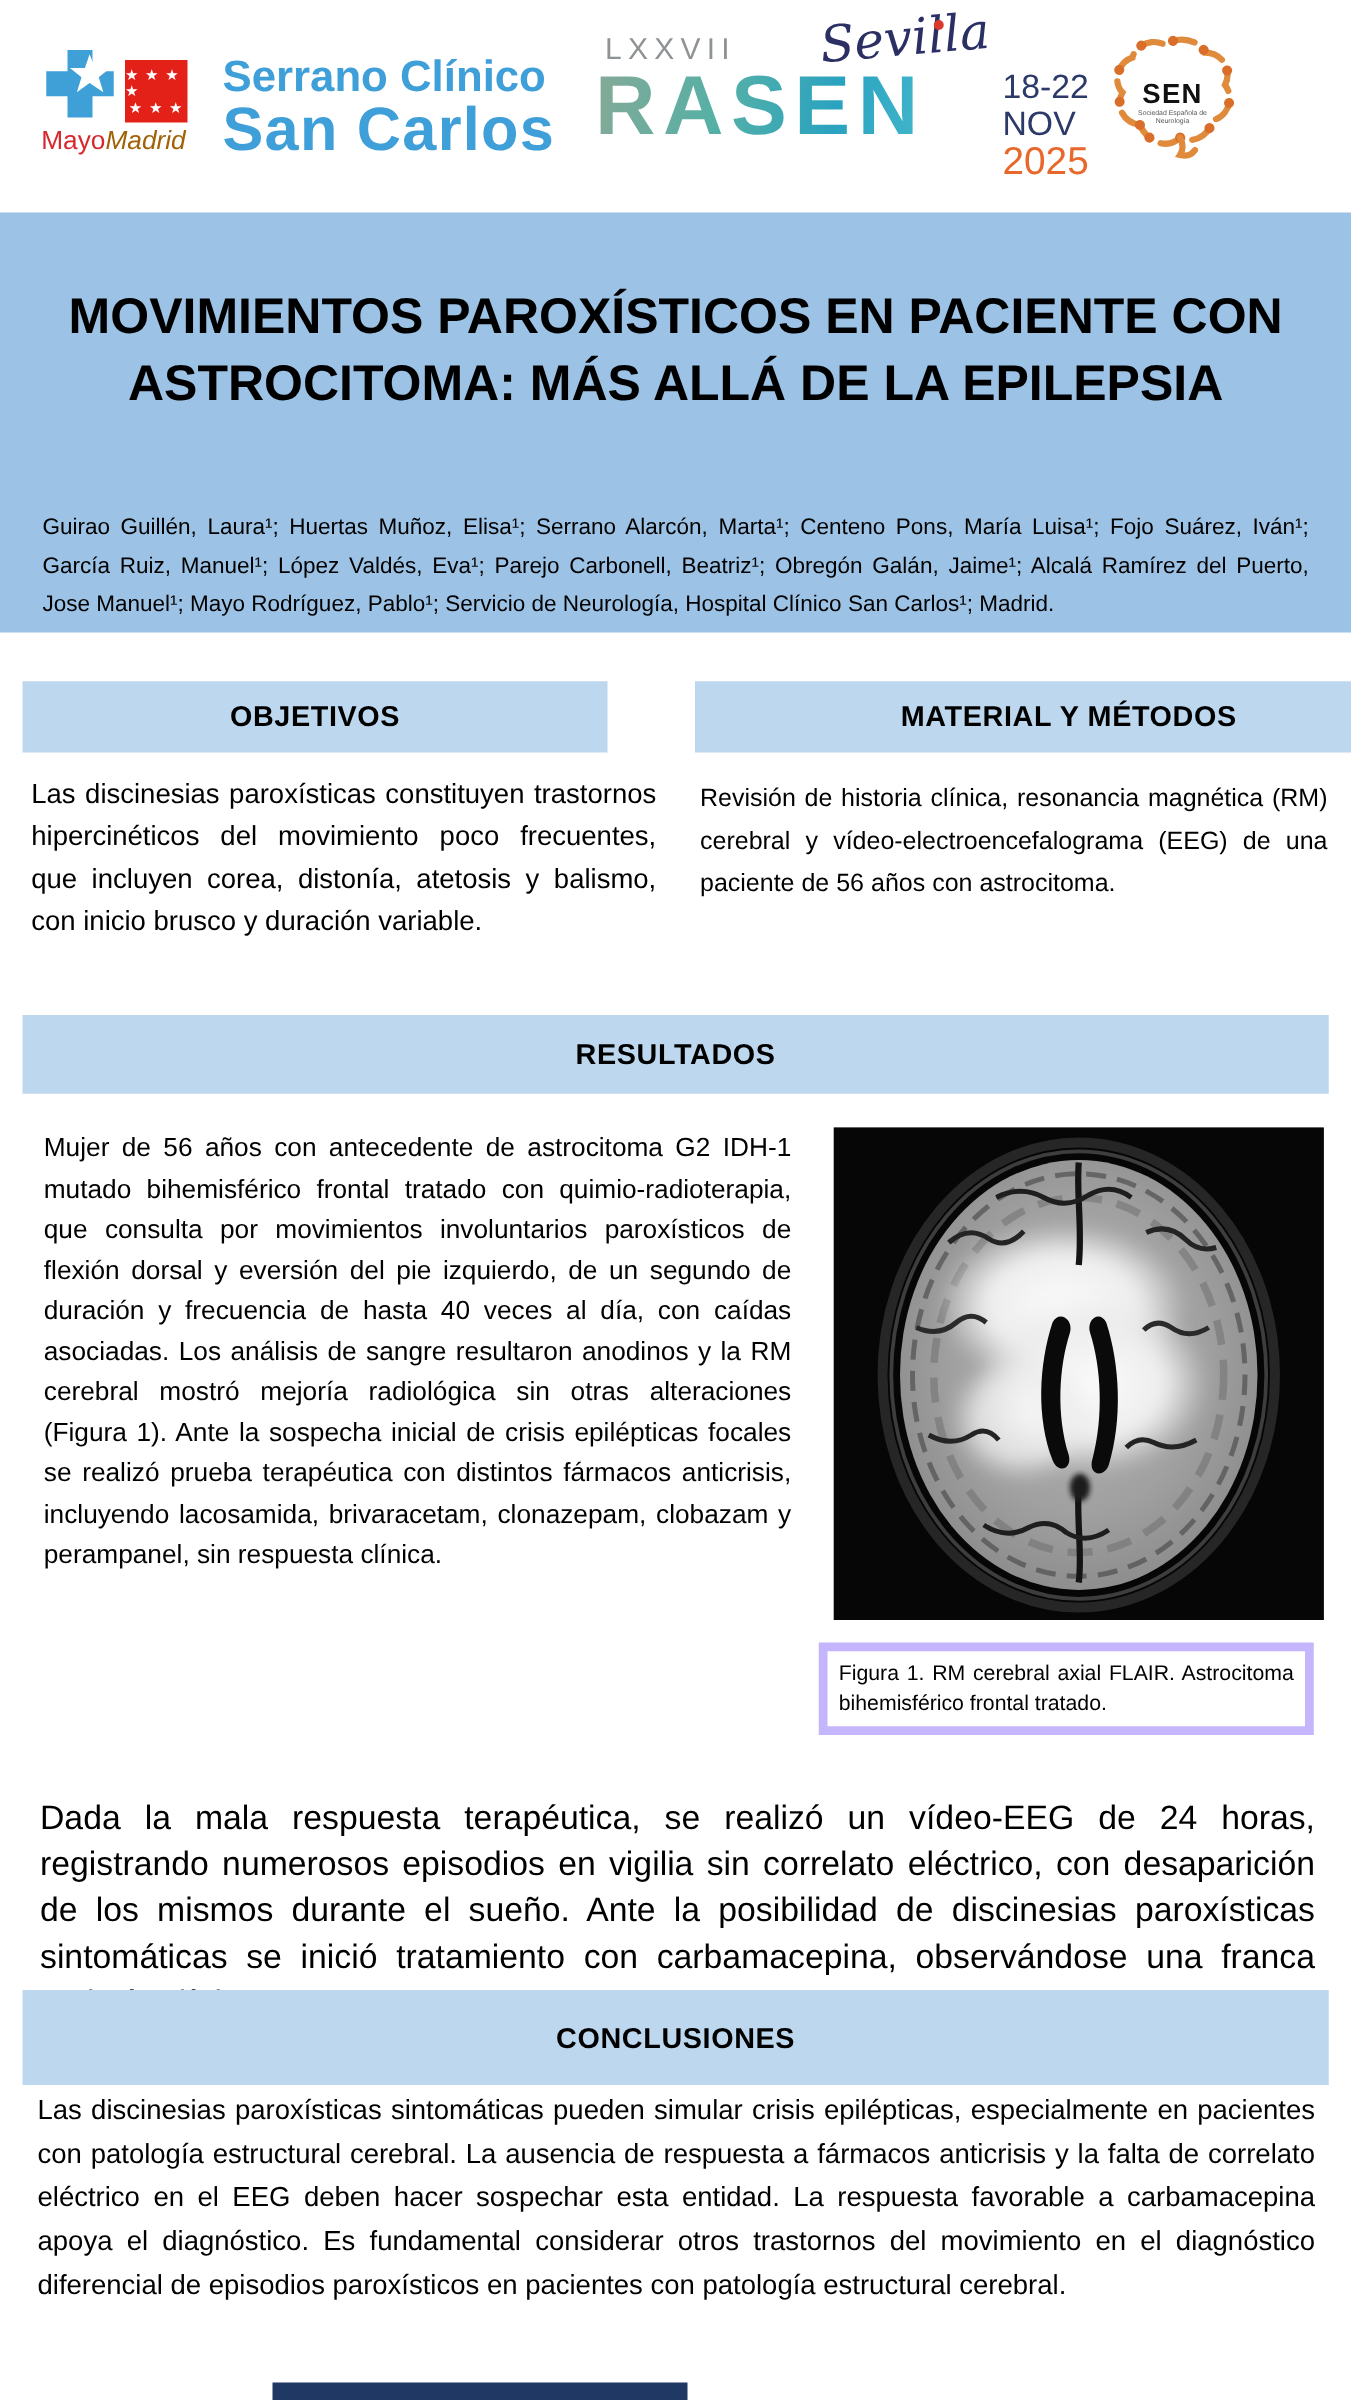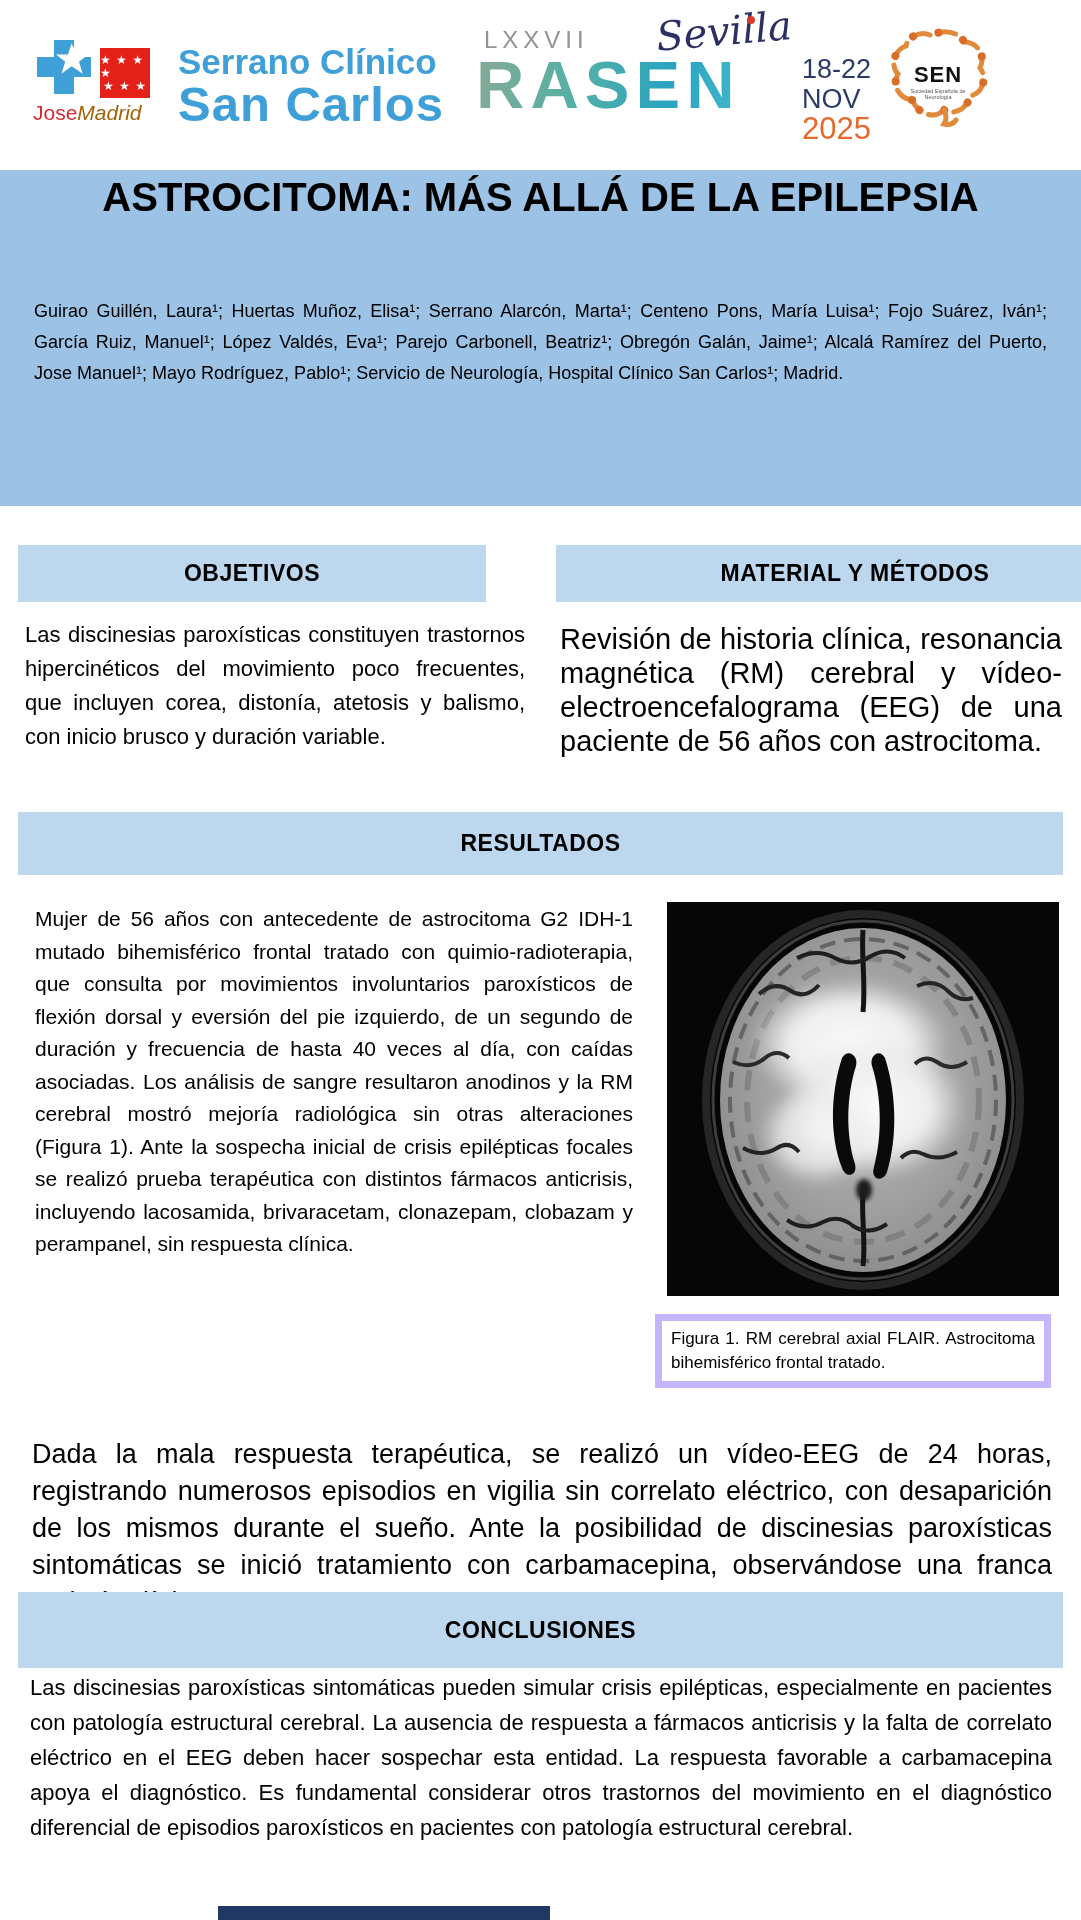--- a/index.html
+++ b/index.html
@@ -53,21 +53,21 @@
   
   .sec-head{background:#BDD7EE;display:flex;align-items:center;justify-content:center;
             font-weight:bold;font-size:23px;letter-spacing:0.5px;}
   #obj-head{left:18px;top:545px;width:468px;height:57px;}
   #mm-head{left:556px;top:545px;width:598px;height:57px;}
   #res-head{left:18px;top:812px;width:1045px;height:63px;}
   #conc-head{left:18px;top:1592px;width:1045px;height:76px;}
 
   .body-text{text-align:justify;}
   #obj-body{left:25px;top:618px;width:500px;font-size:22px;line-height:34px;}
-  #mm-body{left:560px;top:622px;width:502px;font-size:29px;line-height:34px;}
+  #mm-body{left:560px;top:622px;width:502px;font-size:20px;line-height:34px;}
   #res-left{left:35px;top:903px;width:598px;font-size:21px;line-height:32.5px;}
   #res-full{left:32px;top:1436px;width:1020px;font-size:27px;line-height:37px;}
   #conc-body{left:30px;top:1670px;width:1022px;font-size:22px;line-height:35px;}
 
   
   #mri-figure{left:667px;top:902px;width:392px;height:394px;background:#060606;}
   #fig-caption{left:655px;top:1314px;width:396px;box-sizing:border-box;border:7px solid #c4b5fd;
                padding:6px 9px;font-size:17px;line-height:24px;text-align:justify;}
 
   .bottom-bar{left:218px;top:1906px;width:332px;height:14px;background:#1F3864;}
@@ -82,21 +82,21 @@
       <svg width="62" height="62" viewBox="0 0 62 62">
         <path d="M21 4 h20 v17 h17 v20 h-17 v17 h-20 v-17 h-17 v-20 h17 z" fill="#3FA0D8"></path>
         <polygon points="40,6 45,18 58,18 48,26 52,39 40,31 29,39 33,26 23,18 36,18" fill="#ffffff" transform="scale(0.92) translate(2,2)"></polygon>
       </svg>
       <div class="sm-flag">
         <span>★ ★ ★ ★</span>
         <span>★ ★ ★</span>
       </div>
     </div>
     <div class="sm-caption">
-      <span class="salud">Jose</span><span class="madrid">Madrid</span>
+      <span class="salud">Mayo</span><span class="madrid">Madrid</span>
     </div>
   </div>
 
   <div class="abs hosp-text">
     <div class="hosp-line1">Serrano Clínico</div>
     <div class="hosp-line2">San Carlos</div>
   </div>
 
   <div class="abs congress">
     <div class="cg-roman">LXXVII</div>
@@ -114,20 +114,21 @@
     <svg width="112" height="104" viewBox="0 0 112 104">
       <path d="M30 72 C16 70 10 56 16 46 C8 38 12 22 24 18 C26 8 40 2 50 8 C60 0 78 4 82 14 C96 14 104 28 98 40 C106 50 100 66 88 68 C86 80 72 88 62 82 C52 92 36 86 30 72 Z" fill="none" stroke="#E08A3C" stroke-width="5" stroke-linecap="round" stroke-dasharray="18 9"></path>
       <path d="M30 72 C16 70 10 56 16 46 C8 38 12 22 24 18 C26 8 40 2 50 8 C60 0 78 4 82 14 C96 14 104 28 98 40 C106 50 100 66 88 68 C86 80 72 88 62 82 C52 92 36 86 30 72 Z" fill="none" stroke="#D96E2B" stroke-width="8" stroke-linecap="round" stroke-dasharray="0.1 27"></path>
       <path d="M62 82 q4 8 0 14 q8 2 12 -4" fill="none" stroke="#E08A3C" stroke-width="5" stroke-linecap="round"></path>
     </svg>
     <div class="sen-acronym">SEN</div>
     <div class="sen-sub">Sociedad Española de Neurología</div>
   </div>
 
   <div class="abs title-band">
+    <div class="title-line first">MOVIMIENTOS PAROXÍSTICOS EN PACIENTE CON</div>
     <div class="title-line">ASTROCITOMA: MÁS ALLÁ DE LA EPILEPSIA</div>
     <div class="authors">Guirao Guillén, Laura¹; Huertas Muñoz, Elisa¹; Serrano Alarcón, Marta¹; Centeno Pons, María Luisa¹; Fojo Suárez, Iván¹; García Ruiz, Manuel¹; López Valdés, Eva¹; Parejo Carbonell, Beatriz¹; Obregón Galán, Jaime¹; Alcalá Ramírez del Puerto, Jose Manuel¹; Mayo Rodríguez, Pablo¹; Servicio de Neurología, Hospital Clínico San Carlos¹; Madrid.</div>
   </div>
 
   <div id="obj-head" class="abs sec-head">OBJETIVOS</div>
   <div id="mm-head" class="abs sec-head">MATERIAL Y MÉTODOS</div>
 
   <div id="obj-body" class="abs body-text">Las discinesias paroxísticas constituyen trastornos hipercinéticos del movimiento poco frecuentes, que incluyen corea, distonía, atetosis y balismo, con inicio brusco y duración variable.</div>
   <div id="mm-body" class="abs body-text">Revisión de historia clínica, resonancia magnética (RM) cerebral y vídeo-electroencefalograma (EEG) de una paciente de 56 años con astrocitoma.</div>
 

